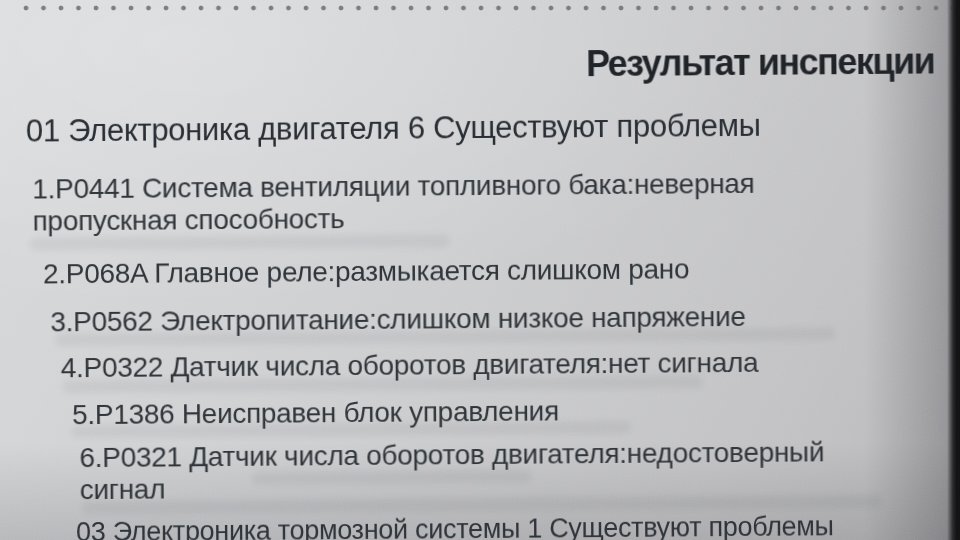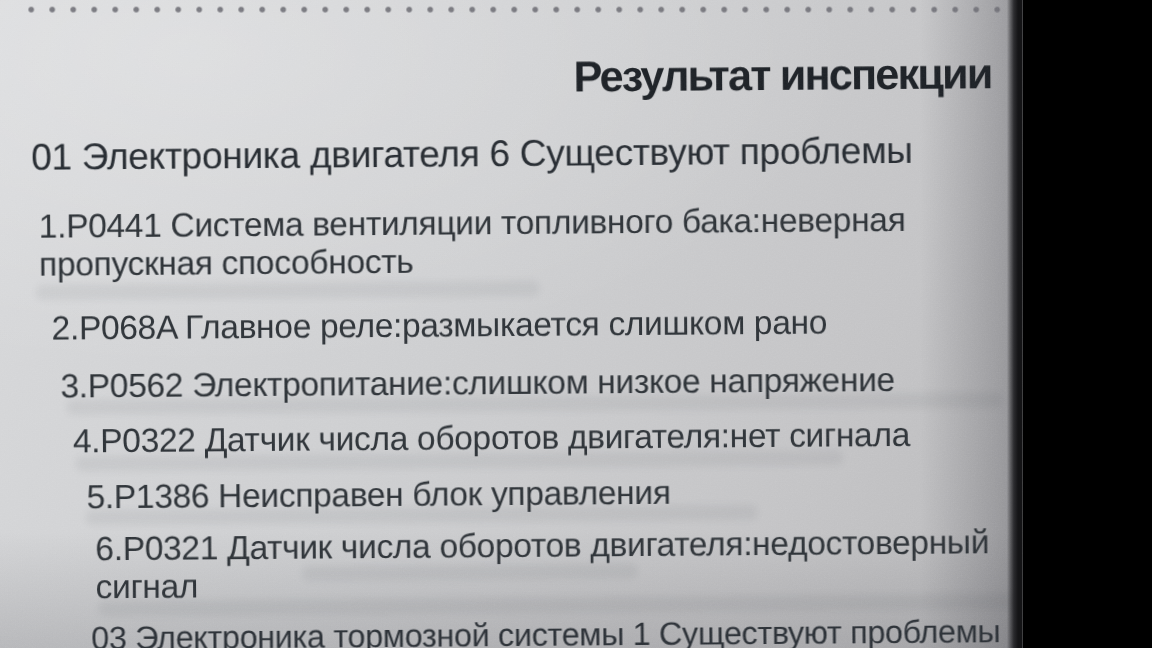--- a/index.html
+++ b/index.html
@@ -1,18 +1,18 @@
 <!DOCTYPE html>
 <html><head>
 <meta charset="utf-8">
 <style>
   html, body { margin: 0; padding: 0; background: #000; }
   #stage {
     position: relative;
-    width: 852px; height: 540px;
+    width: 960px; height: 540px;
     overflow: hidden;
     background:
       radial-gradient(120% 90% at 18% 8%, rgba(255,255,255,0.22), rgba(255,255,255,0) 55%),
       linear-gradient(to bottom, rgba(0,0,0,0) 82%, rgba(60,60,66,0.18) 100%),
       linear-gradient(to right, rgba(0,0,0,0) 90%, rgba(55,55,62,0.30) 99%),
       linear-gradient(118deg, #d8d9db 0%, #cdced0 45%, #c3c3c5 78%, #b8b8ba 100%);
     font-family: "Liberation Sans", sans-serif;
   }
   
   .perforation {

